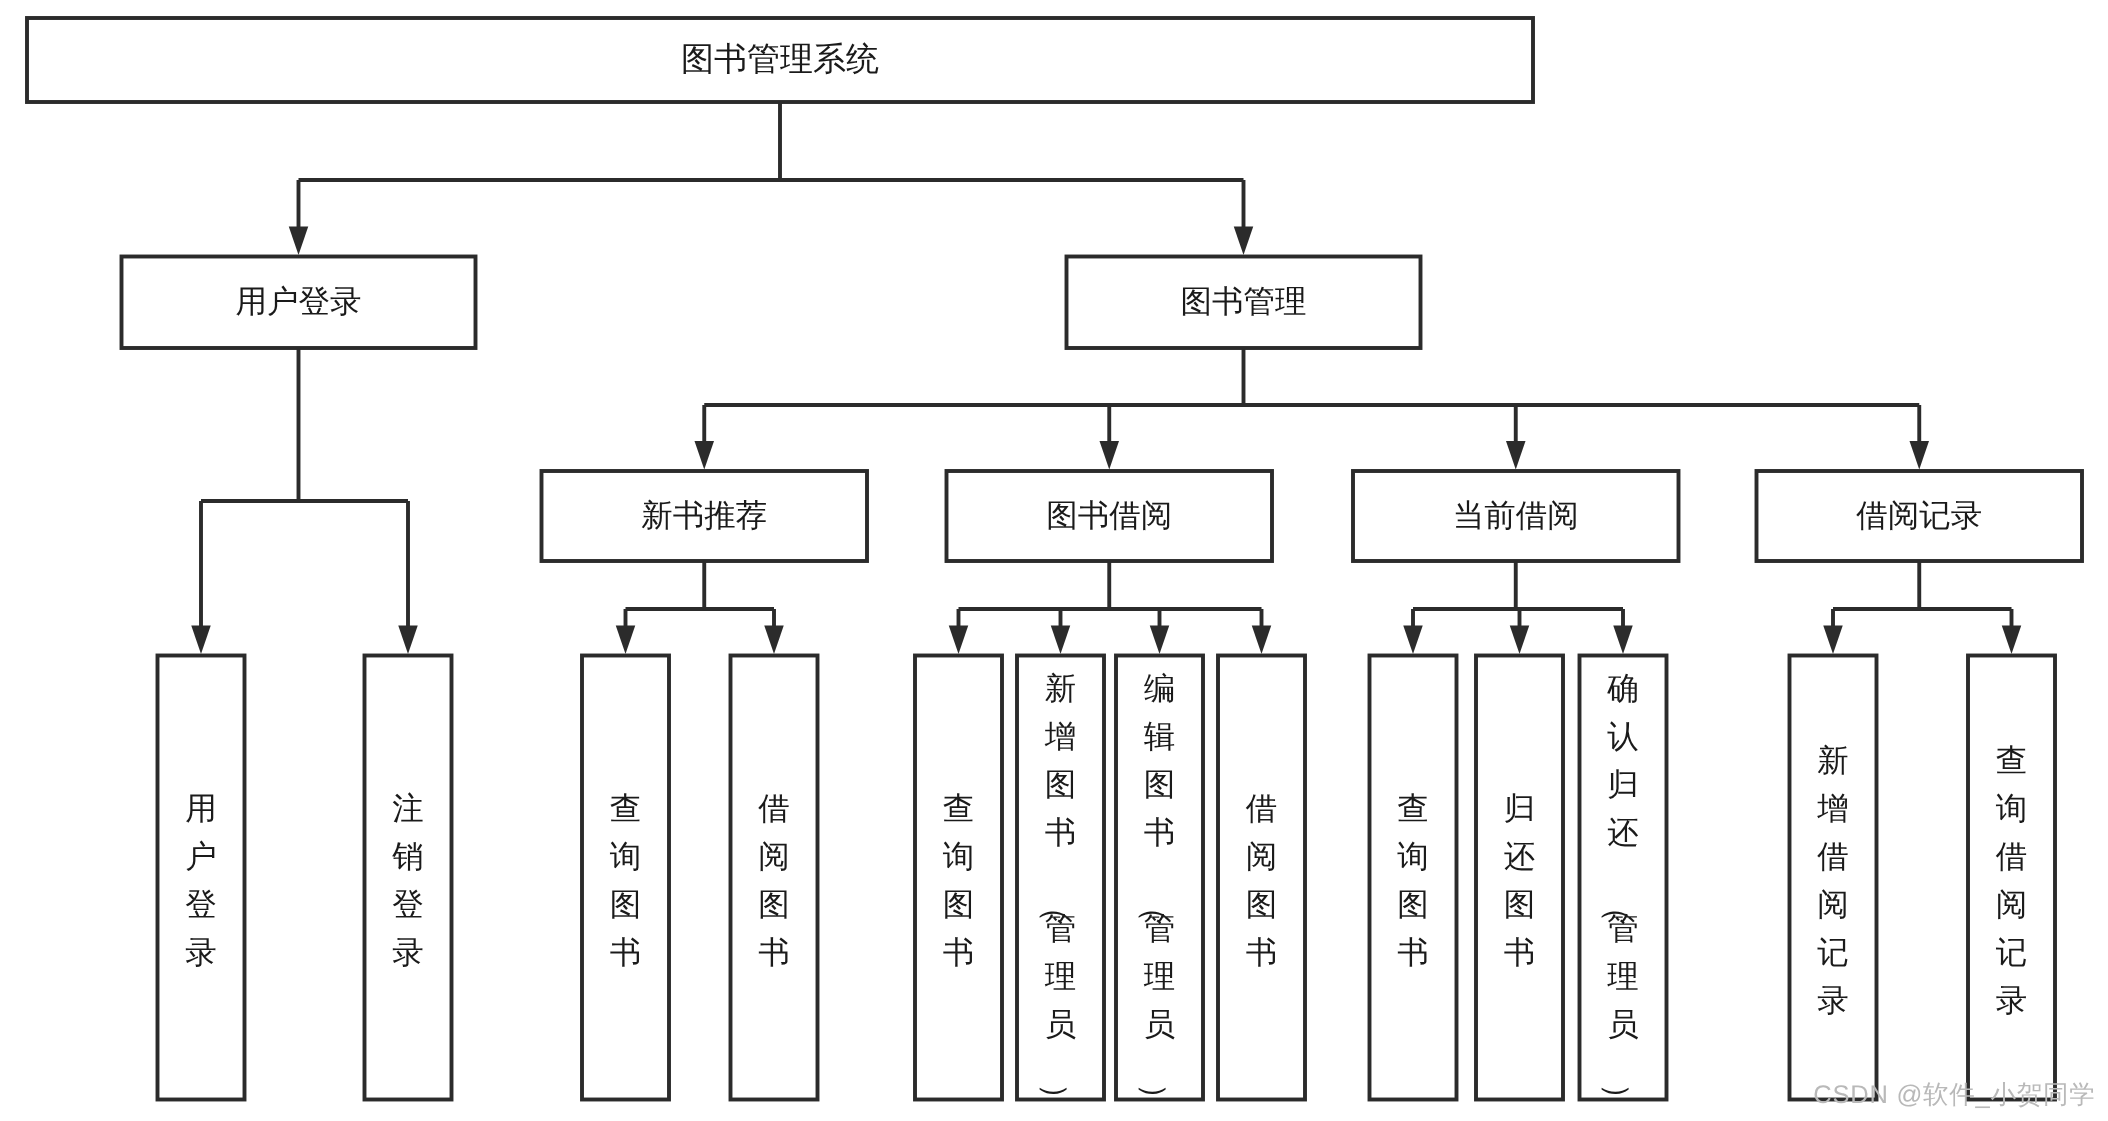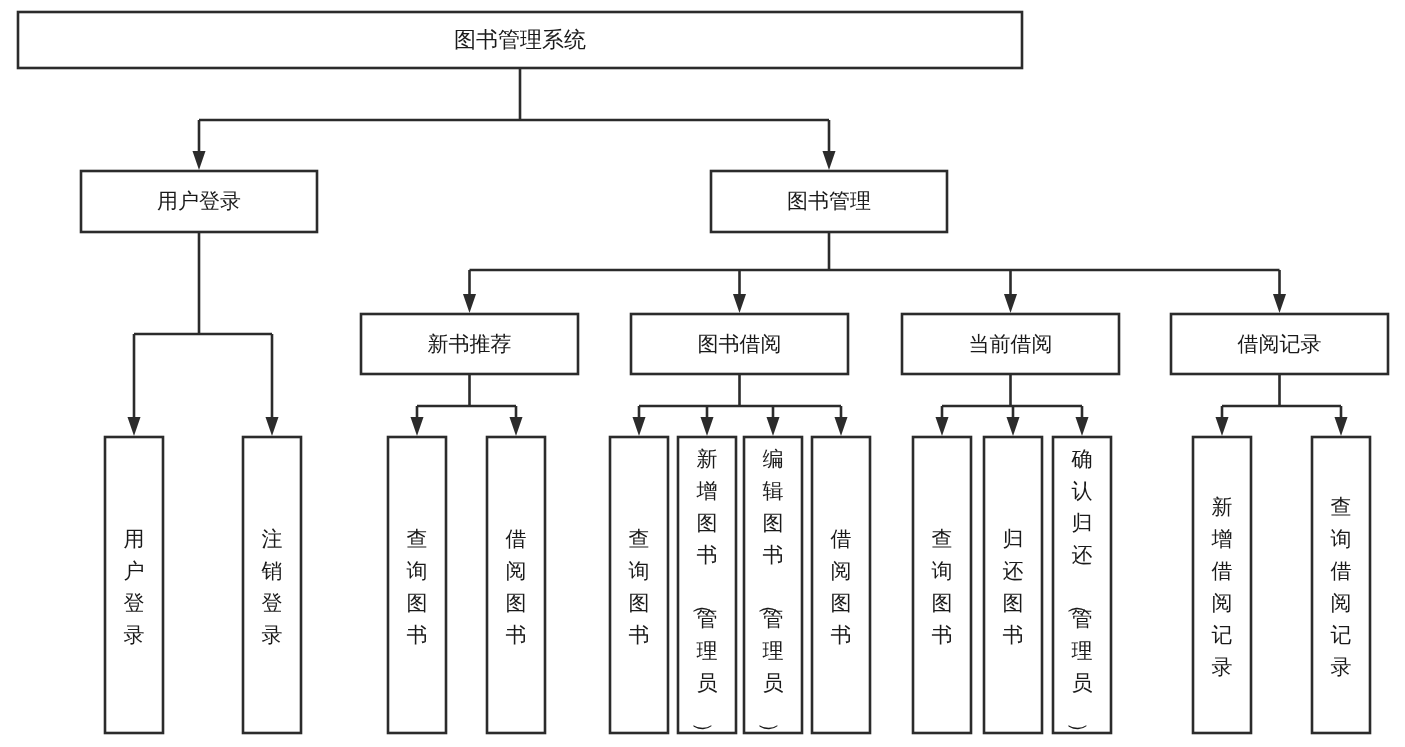--- a/index.html
+++ b/index.html
@@ -218,13 +218,14 @@
         <g>
           <rect class="node-rect" x="1193" y="437" width="58" height="296"></rect>
           <text class="leaf-label" x="1222" y="513.96"><tspan x="1222" dy="0">新</tspan><tspan x="1222" dy="32">增</tspan><tspan x="1222" dy="32">借</tspan><tspan x="1222" dy="32">阅</tspan><tspan x="1222" dy="32">记</tspan><tspan x="1222" dy="32">录</tspan></text>
         </g>
         <g>
           <rect class="node-rect" x="1312" y="437" width="58" height="296"></rect>
           <text class="leaf-label" x="1341" y="513.96"><tspan x="1341" dy="0">查</tspan><tspan x="1341" dy="32">询</tspan><tspan x="1341" dy="32">借</tspan><tspan x="1341" dy="32">阅</tspan><tspan x="1341" dy="32">记</tspan><tspan x="1341" dy="32">录</tspan></text>
         </g>
       </g>
   </svg>
+  <div class="watermark">CSDN @软件_小贺同学</div>
 </div>
 
 </body></html>

